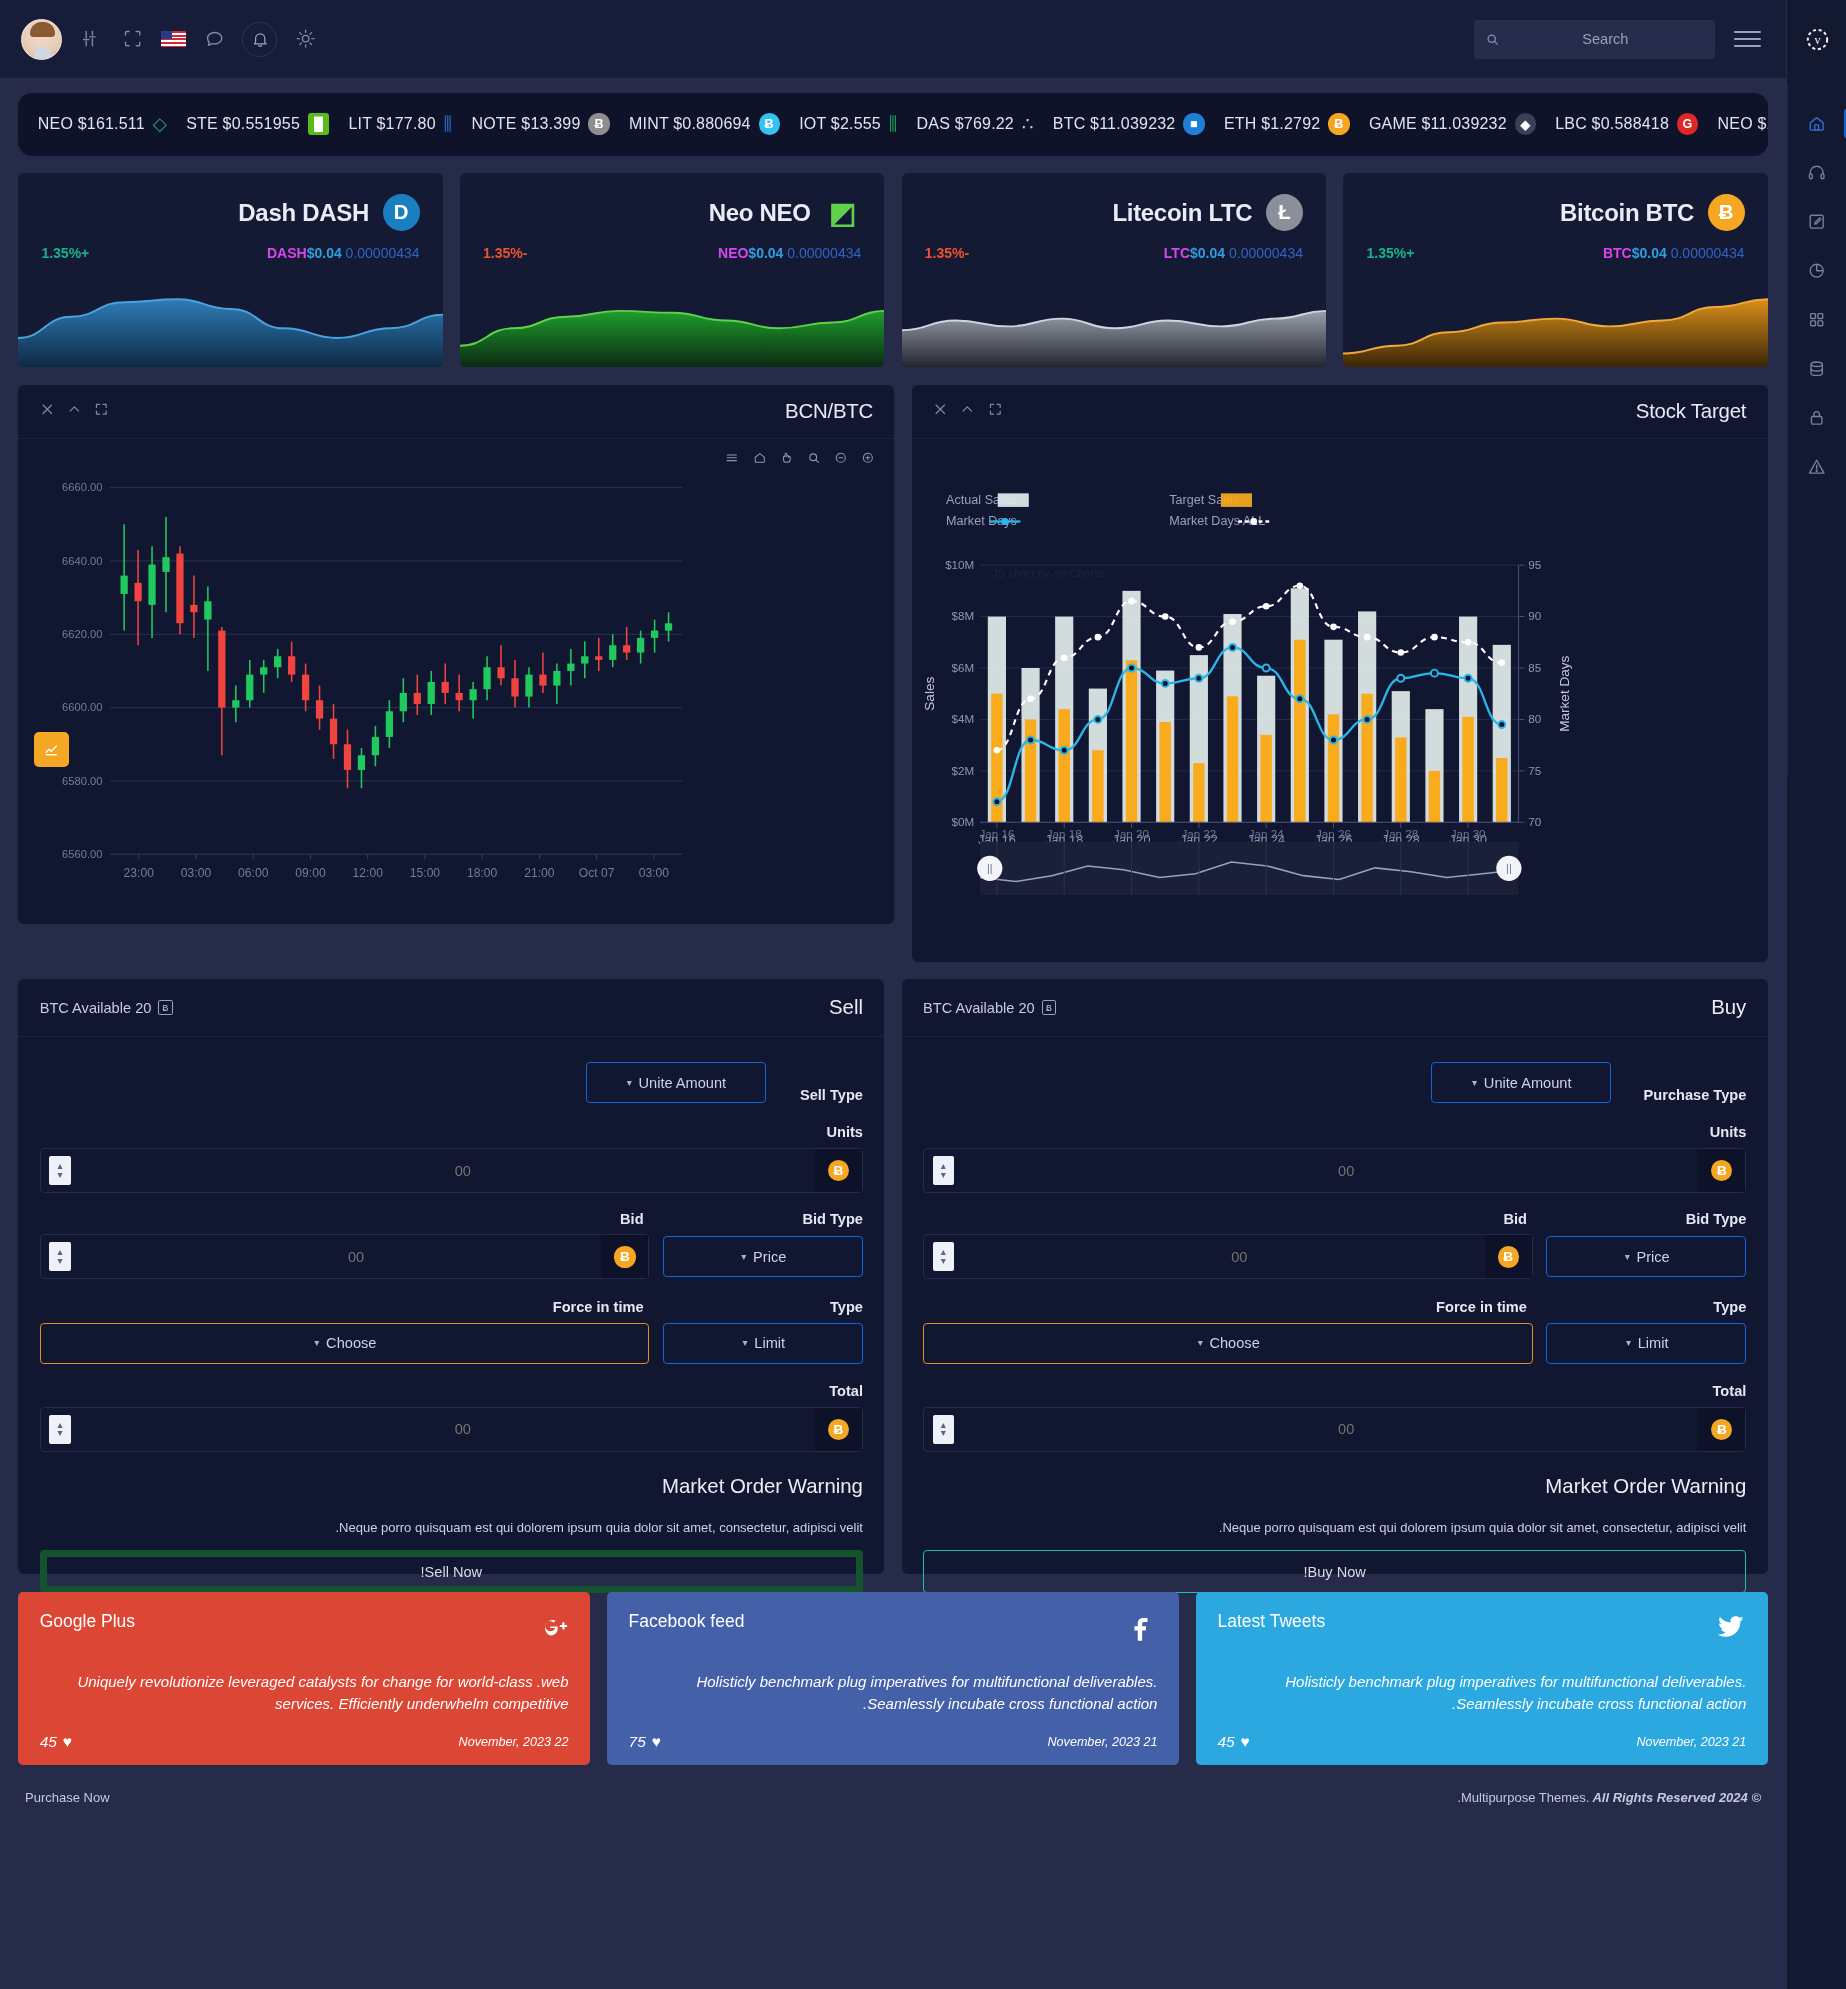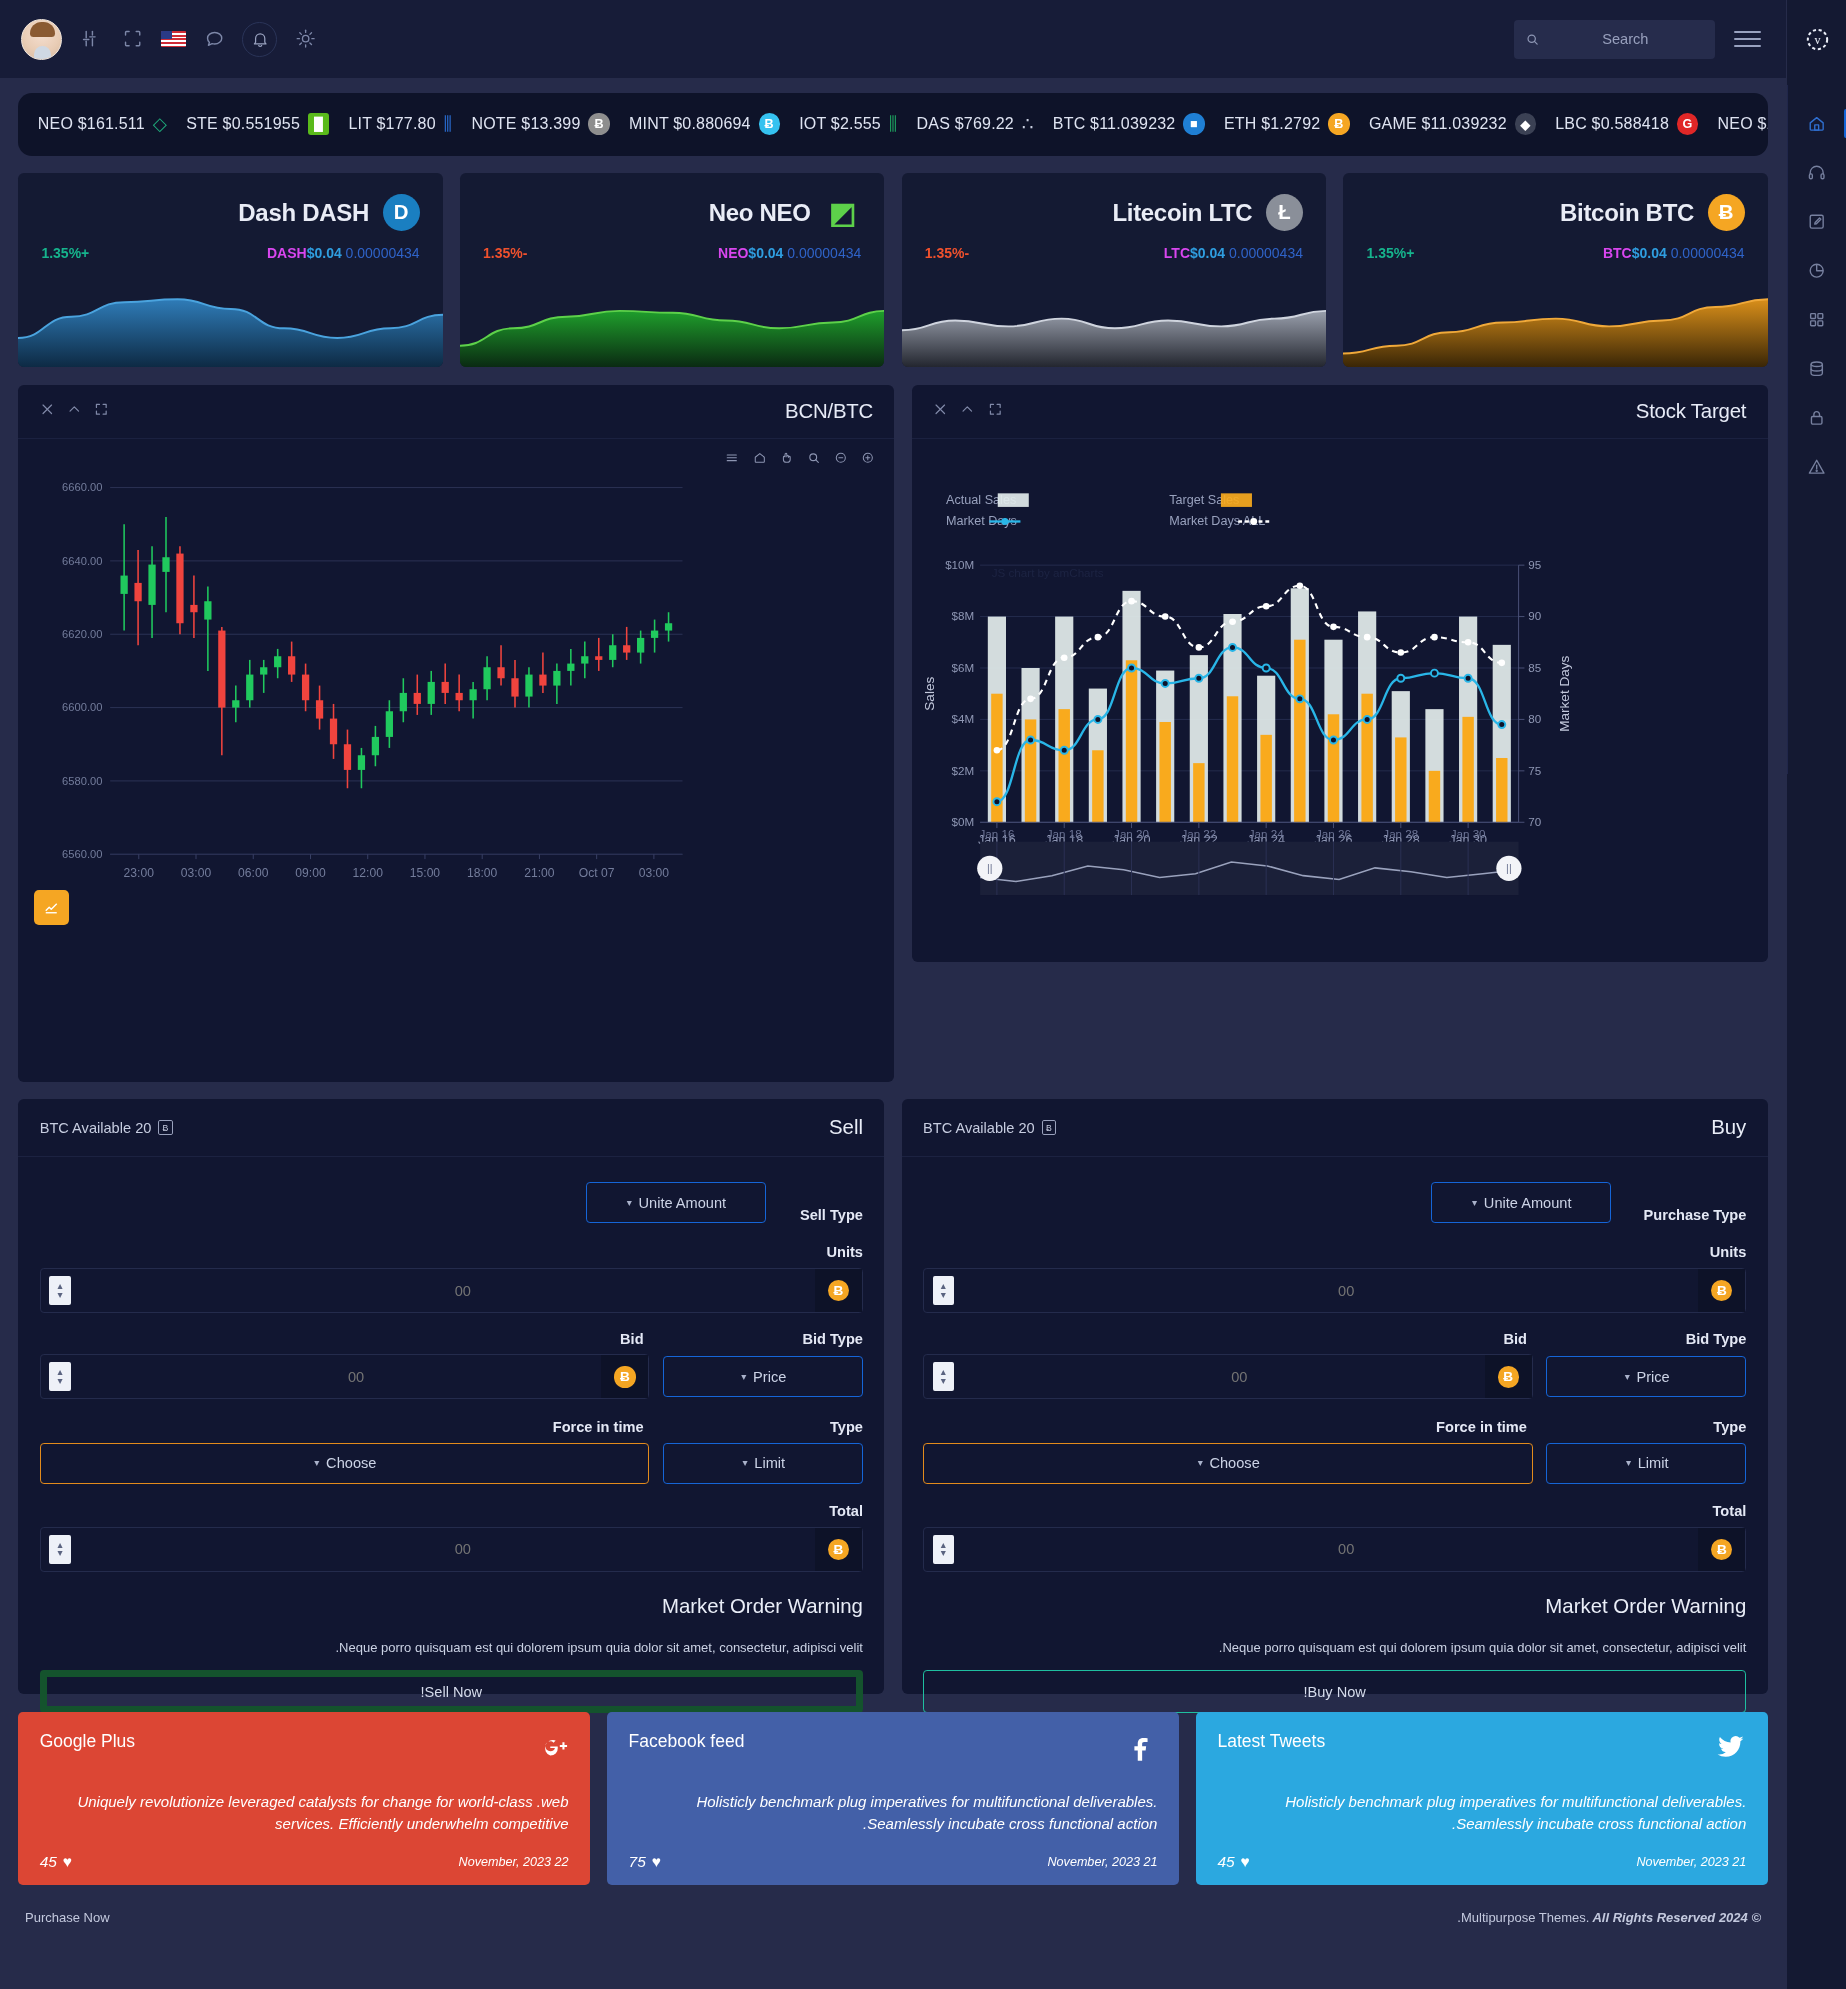--- a/index.html
+++ b/index.html
@@ -45,21 +45,21 @@
     content:''; position:absolute; left:0; top:0; width:10.7px; height:8.7px; background:#2a3a86;
   }
   .bell-ring {
     width: 35px; height: 35px; border-radius: 50%; border: 1.9px solid #2a3458;
     display:flex; align-items:center; justify-content:center; color:#9aa3c0;
   }
   .bell-ring svg { width: 18.4px; height: 18.4px; }
 
   .tb-right { margin-left: auto; display: flex; align-items: center; gap: 19.4px; padding-right: 25px; }
   .search-wrap {
-    width: 201px; height: 39px; background: #262c4c; border-radius: 3.9px;
+    width: 241px; height: 39px; background: #262c4c; border-radius: 3.9px;
     display: flex; align-items: center; padding: 0 11.6px; gap: 7.8px;
   }
   .search-wrap svg { width: 14.6px; height: 14.6px; color: #8d96b4; flex:0 0 auto;}
   .search-input {
     background: transparent; border: none; outline: none;
     color: #b9c0d8; font-size: 14.6px; font-family: "Liberation Sans", sans-serif;
     width: 100%; text-align: center;
   }
   .search-input::placeholder { color: #98a0bd; }
   .hamburger { display:flex; flex-direction:column; gap:4.9px; width:27px; }
@@ -144,21 +144,21 @@
   .panel { background: #111631; border-radius: 5.8px; position: relative; }
   .panel-hd {
     height: 54px; display:flex; align-items:center; padding: 0 21.3px;
     border-bottom: 1px solid #1b2140;
   }
   .panel-tools { display:flex; align-items:center; gap: 12.6px; color:#8089a8; }
   .panel-tools svg { width: 14.6px; height: 14.6px; }
   .panel-title {
     margin-left:auto; color:#e7ebf7; font-size: 20.4px; letter-spacing:-0.2px;
   }
-  .panel-l { flex: 0 0 876px; height: 697px; }
+  .panel-l { flex: 0 0 876px; height: 539px; }
   .panel-r { flex: 1; height: 577px; }
 
   
   .chart-tools {
     position:absolute; right: 19.4px; top: 66px; display:flex; gap: 13.6px; color:#8d95b2;
   }
   .chart-tools svg { width: 13.6px; height: 13.6px; }
   .orangebtn {
     position:absolute; left: 15.5px; bottom: 157px; width: 35px; height: 35px;
     background: #f5a623; border-radius: 4.9px; display:flex; align-items:center;

